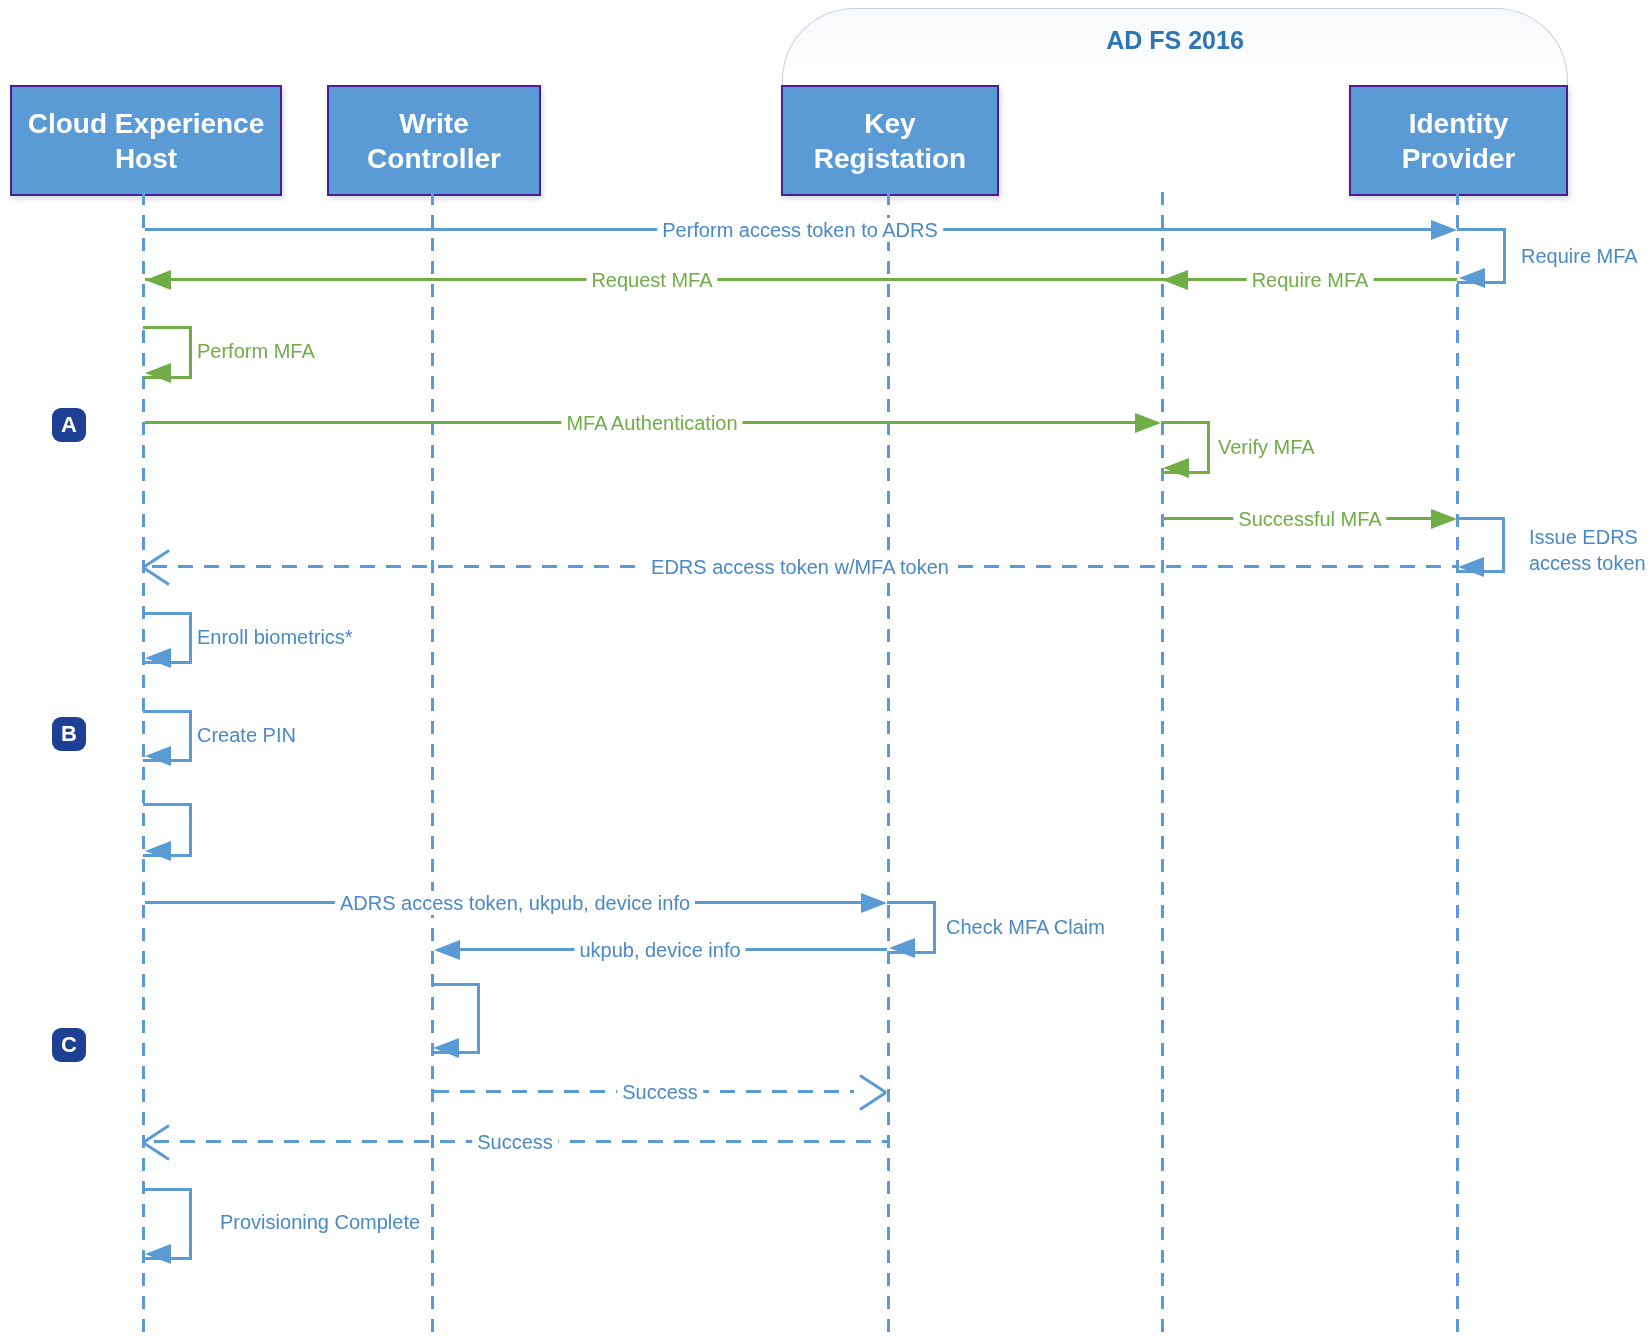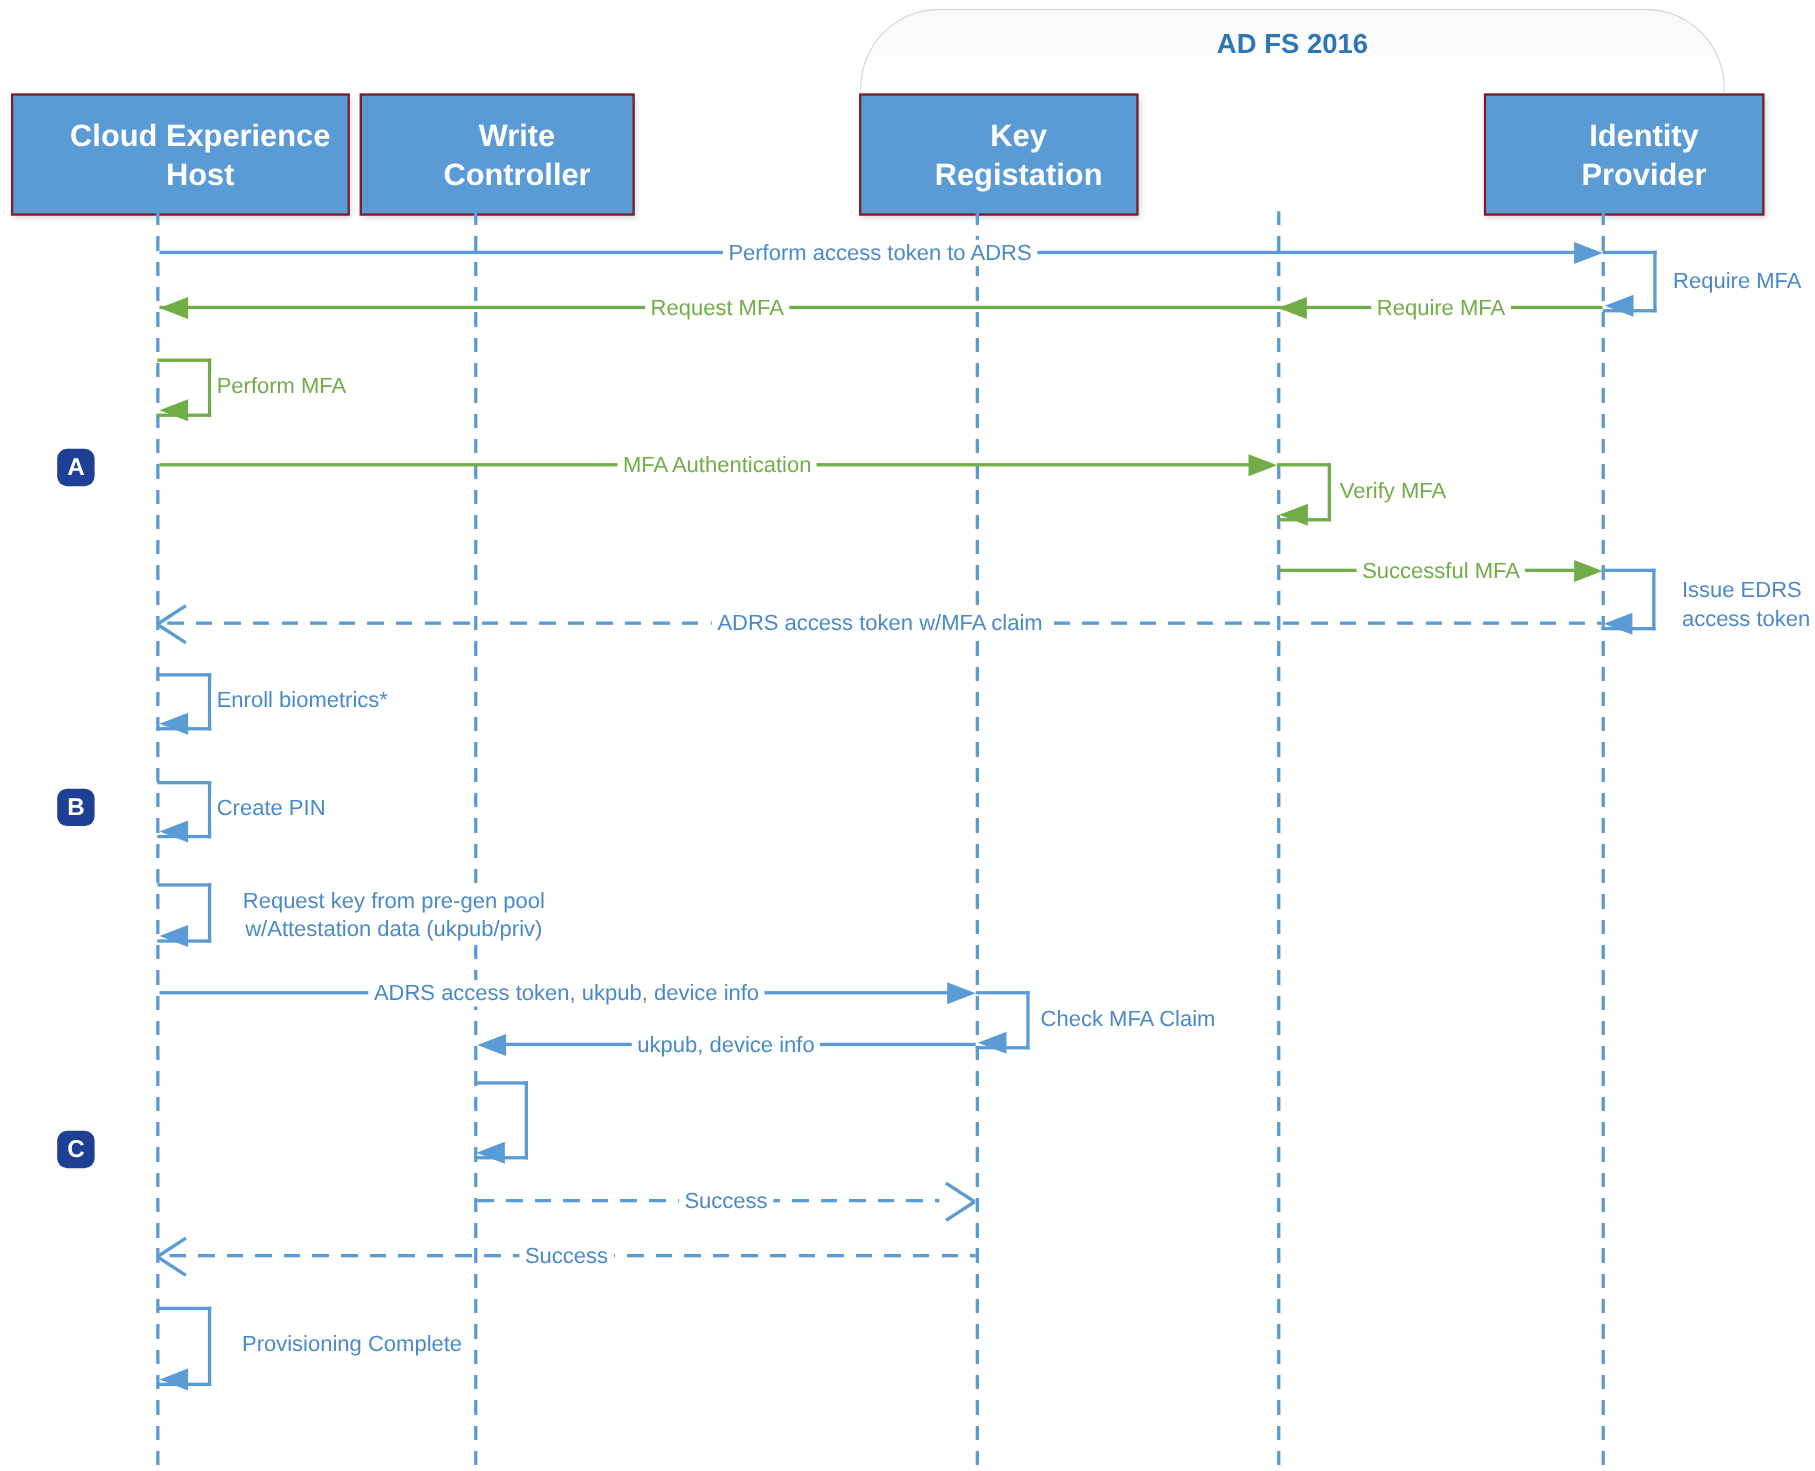--- a/index.html
+++ b/index.html
@@ -8,23 +8,23 @@
 
   
   .bracket{position:absolute;left:782px;top:8px;width:784px;height:77px;
            border:1.6px solid #c9d2dd;border-bottom:none;border-radius:72px 72px 0 0;
            background:linear-gradient(180deg,rgba(238,243,248,.55),rgba(255,255,255,0) 80%);}
   .bracket-label{position:absolute;left:1175px;top:26px;transform:translateX(-50%);
            font-size:25px;font-weight:bold;color:var(--c-group_label,#2E75B6);white-space:nowrap;}
 
   
   .actor{position:absolute;top:85px;height:107px;background:var(--c-actor_fill,#5B9BD5);
-         border:2px solid #7f1d1d;box-shadow:2px 3px 5px rgba(90,110,130,.25);
+         border:2px solid #4c1d95;box-shadow:2px 3px 5px rgba(90,110,130,.25);
          display:flex;flex-direction:column;align-items:center;justify-content:center;
-         color:#fff;font-weight:bold;font-size:28px;line-height:35px;text-align:center;padding-left:36px;}
+         color:#fff;font-weight:bold;font-size:28px;line-height:35px;text-align:center;}
 
   
   .life{position:absolute;top:192px;height:1142px;width:3px;
         background:repeating-linear-gradient(180deg,var(--c-blue,#5B9BD5) 0 13px,transparent 13px 23px);}
 
   
   .hl{position:absolute;height:3px;background:var(--c);}
   .hd{position:absolute;height:3px;
       background:repeating-linear-gradient(90deg,var(--c) 0 15px,transparent 15px 26px);}
   .blue{--c:var(--c-blue,#5B9BD5);}
@@ -124,38 +124,34 @@
 
   <div class="loop blue" style="left:1456px;top:517px;height:50px"></div>
   <div class="tri l blue" style="left:1458px;top:557px"></div>
   <div class="lbl multi" style="left:1524px;top:524px">
     <div>Issue EDRS</div>
     <div>access token</div>
   </div>
 
   <div class="hd blue" style="left:152px;top:565px;width:1304px"></div>
   <div class="chev l" style="left:143px;top:551px"></div>
-  <div class="lbl center" style="left:800px;top:555px">ADRS access token w/MFA claim</div>
+  <div class="lbl center" style="left:800px;top:555px">EDRS access token w/MFA token</div>
 
   <div class="loop blue" style="left:143px;top:612px;height:46px"></div>
   <div class="tri l blue" style="left:145px;top:648px"></div>
   <div class="lbl" style="left:192px;top:625px">Enroll biometrics*</div>
 
   <div class="badge" style="top:717px">B</div>
 
   <div class="loop blue" style="left:143px;top:710px;height:46px"></div>
   <div class="tri l blue" style="left:145px;top:746px"></div>
   <div class="lbl" style="left:192px;top:723px">Create PIN</div>
 
   <div class="loop blue" style="left:143px;top:803px;height:48px"></div>
   <div class="tri l blue" style="left:145px;top:841px"></div>
-  <div class="lbl multi c-mid" style="left:358px;top:806px">
-    <div>Request key from pre-gen pool</div>
-    <div>w/Attestation data (ukpub/priv)</div>
-  </div>
 
   <div class="hl blue" style="left:145px;top:901px;width:717px"></div>
   <div class="tri r blue" style="left:861px;top:893px"></div>
   <div class="lbl center" style="left:515px;top:891px">ADRS access token, ukpub, device info</div>
 
   <div class="loop blue" style="left:887px;top:901px;height:47px"></div>
   <div class="tri l blue" style="left:889px;top:938px"></div>
   <div class="lbl" style="left:941px;top:915px">Check MFA Claim</div>
 
   <div class="hl blue" style="left:460px;top:948px;width:427px"></div>

